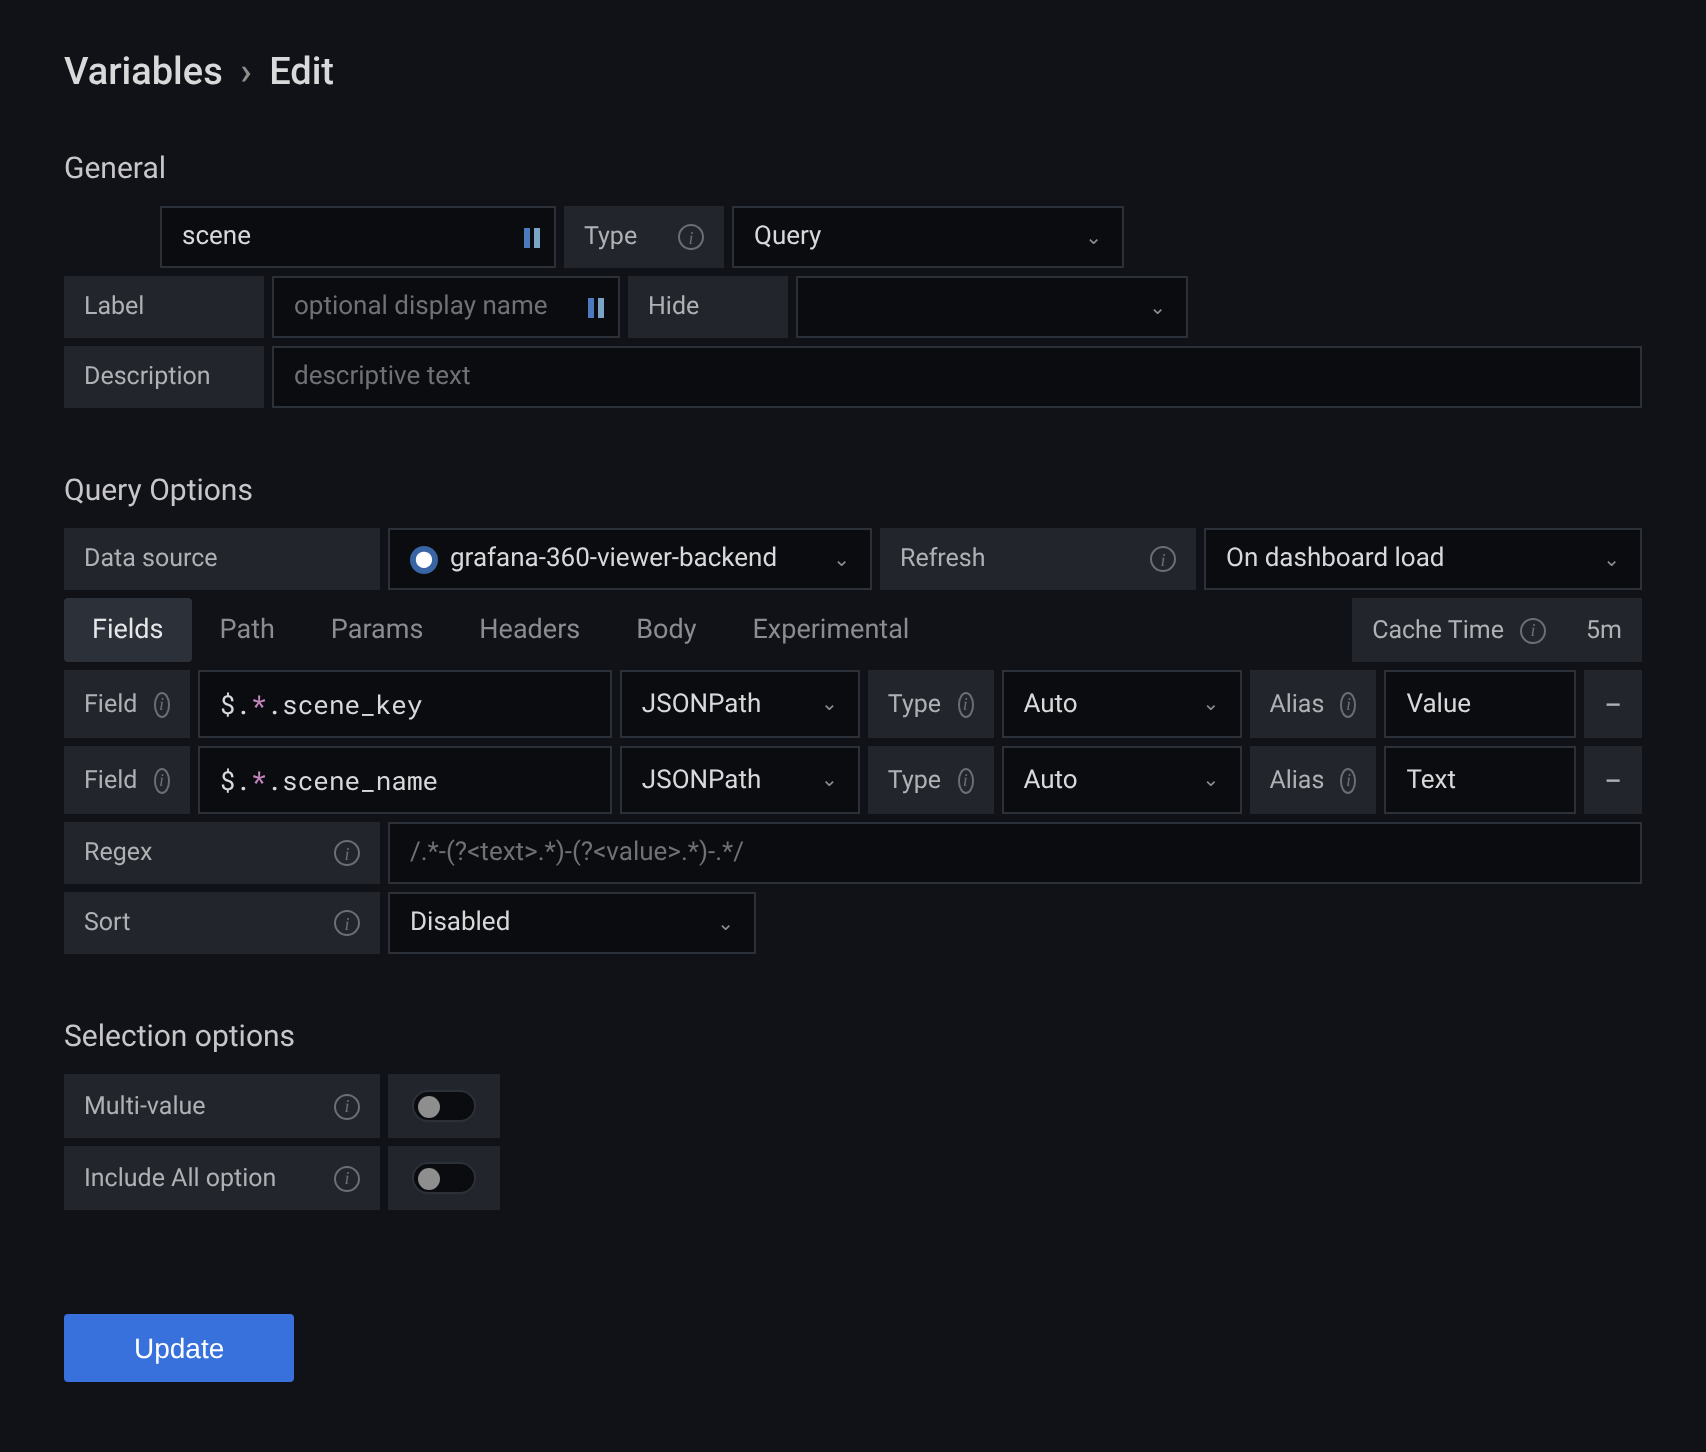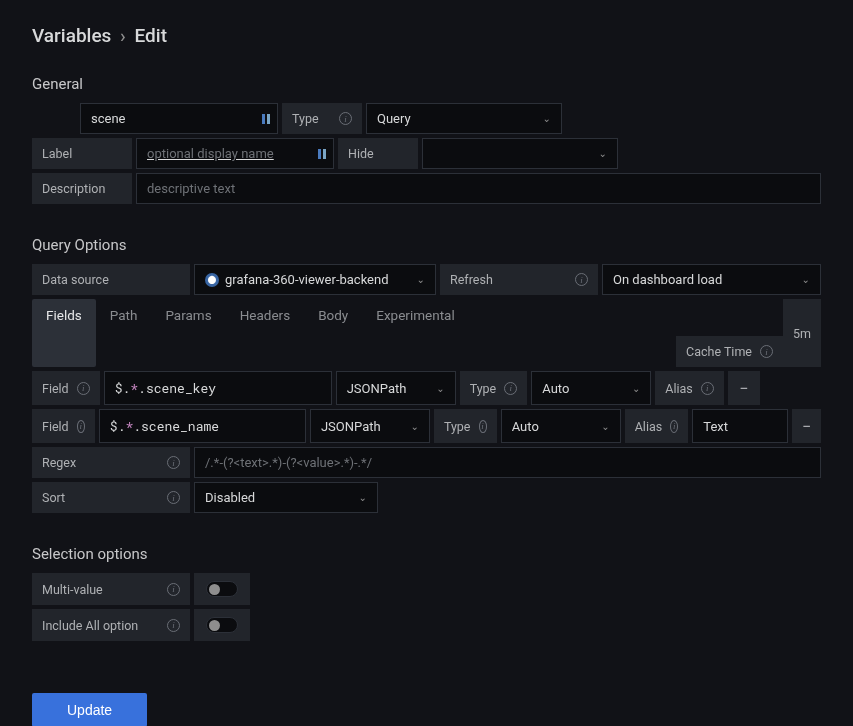--- a/index.html
+++ b/index.html
@@ -191,21 +191,21 @@
     <span class="info-icon">i</span>
   </div>
   <div class="select" style="width:196px;">
     <span>Query</span>
     <span class="caret">⌄</span>
   </div>
 </div>
 
 <div class="row">
   <div class="label-cell">Label</div>
-  <div class="input-wrap" style="width:198px;text-decoration:underline;">
+  <div class="input-wrap" style="width:174px;">
     <input class="input" placeholder="optional display name" style="">
     <span class="keyb-hint">
         <span class="hint-bar a"></span>
         <span class="hint-bar b"></span>
       </span>
   </div>
   <div class="label-cell" style="min-width:80px;">Hide</div>
   <div class="select" style="width:196px;">
     <span></span>
     <span class="caret">⌄</span>
@@ -242,21 +242,21 @@
 </div>
 
 <div class="tabs">
   <div class="tab active">Fields</div>
   <div class="tab">Path</div>
   <div class="tab">Params</div>
   <div class="tab">Headers</div>
   <div class="tab">Body</div>
   <div class="tab">Experimental</div>
   <div class="tab-spacer"></div>
-  <div class="label-cell" style="min-width:auto;gap:8px;margin-top:37px;">
+  <div class="label-cell" style="min-width:auto;gap:8px;">
     <span>Cache Time</span>
     <span class="info-icon">i</span>
   </div>
   <div class="label-cell" style="min-width:auto;">5m</div>
 </div>
 
 
 <div class="row">
   <div class="label-cell" style="min-width:62px;gap:8px;">
     <span>Field</span>
@@ -276,20 +276,21 @@
     <span class="info-icon">i</span>
   </div>
   <div class="select" style="width:88px;">
     <span>Auto</span>
     <span class="caret">⌄</span>
   </div>
   <div class="label-cell" style="min-width:62px;gap:8px;">
     <span>Alias</span>
     <span class="info-icon">i</span>
   </div>
+  <input class="input" style="width: 96px;" value="Value">
   <div class="icon-btn">
       <span>−</span>
     </div>
 </div>
 
 
 <div class="row">
   <div class="label-cell" style="min-width:62px;gap:8px;">
     <span>Field</span>
     <span class="info-icon">i</span>

